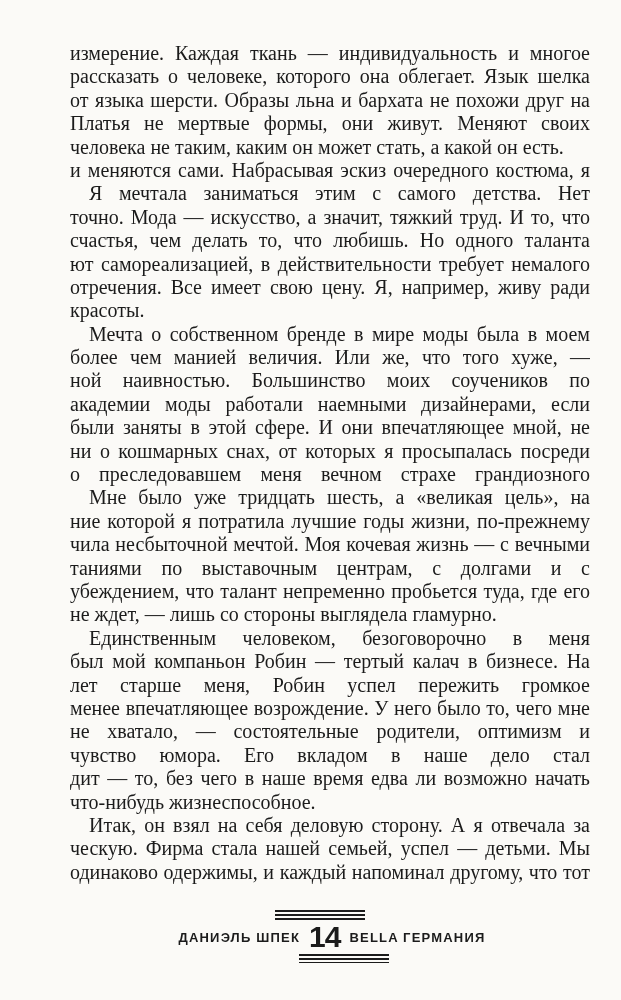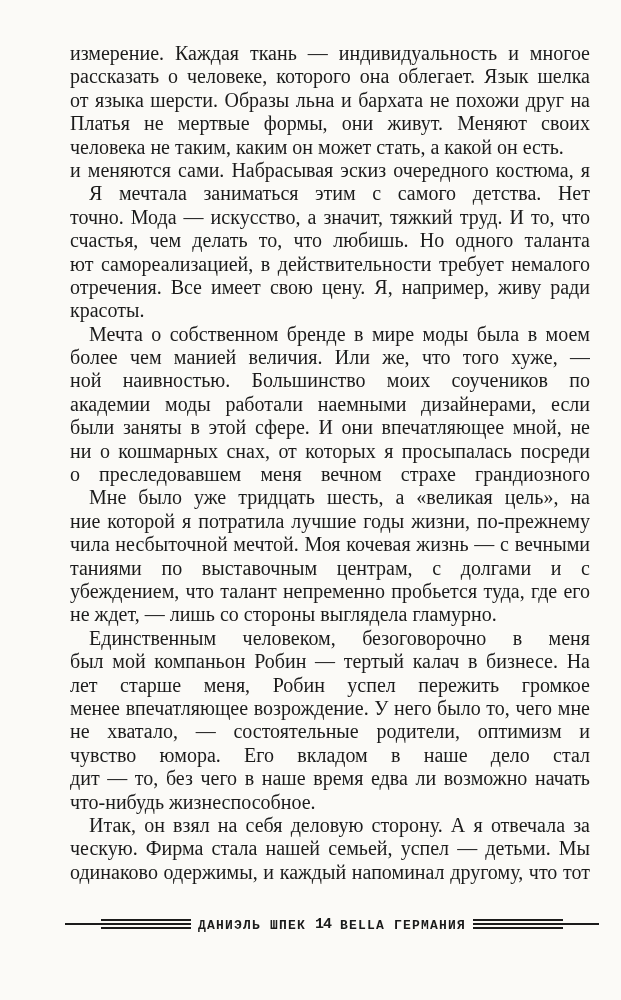--- a/index.html
+++ b/index.html
@@ -33,22 +33,23 @@
   .line.para-end { text-align-last: left; }
 
   .footer {
     position: absolute;
     left: 65px;
     right: 22px;
     top: 910px;
     height: 28px;
     display: flex;
     align-items: center;
-    font-family: Liberation Mono, monospace;
+    font-family: Liberation Sans, sans-serif;
     color: var(--ink);
+    flex-direction: column;
   }
   .hairline {
     height: 1.5px;
     background: var(--ink);
     flex: 1 1 auto;
   }
   .triple-rule {
     width: 90px;
     height: 9.5px;
     flex: 0 0 auto;
@@ -68,21 +69,21 @@
     gap: 9px;
   }
   .footer-caption {
     font-size: 13px;
     font-weight: 700;
     letter-spacing: 1.2px;
     white-space: nowrap;
     transform: translateY(0.5px);
   }
   .footer-pagenum {
-    font-size: 15px;
+    font-size: 30px;
     font-weight: 700;
     letter-spacing: -1px;
     white-space: nowrap;
     transform: translateY(-0.5px);
   }
 </style>
 </head>
 <body>
 
 <div class="page">

